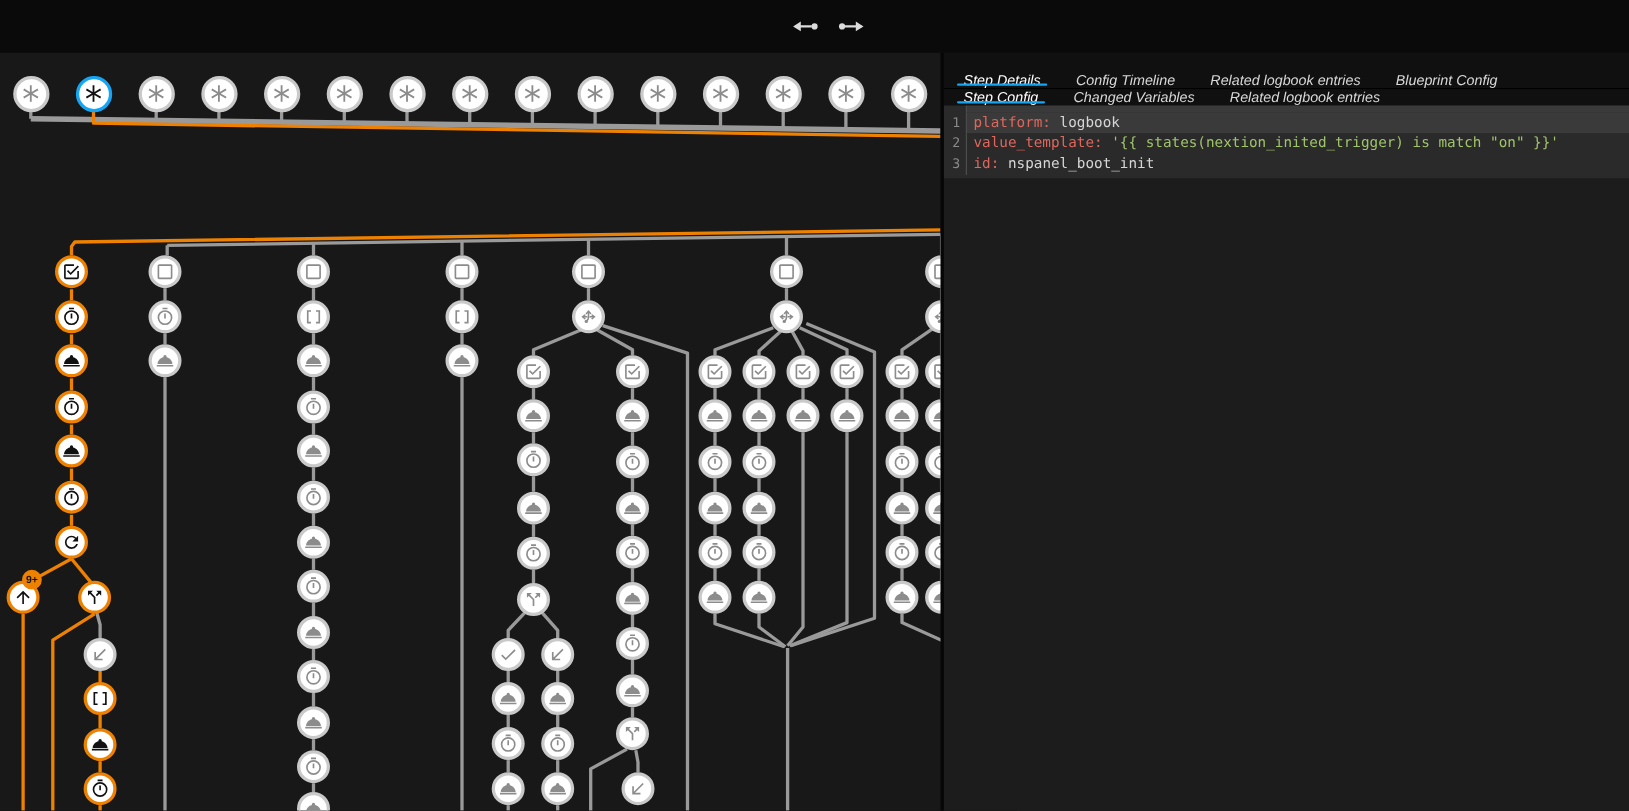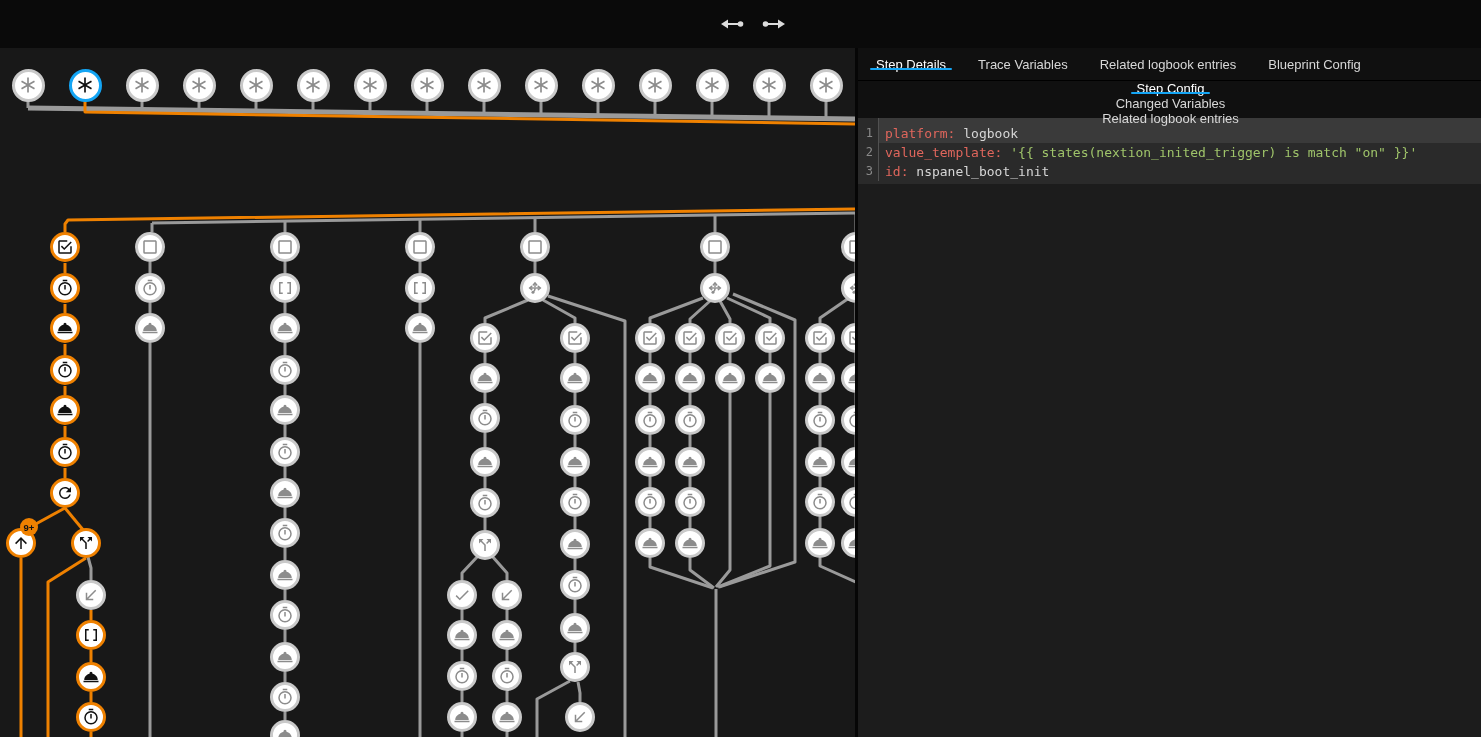--- a/index.html
+++ b/index.html
@@ -29,22 +29,22 @@
   .tnode.big { width:33px; height:33px; } .tnode.big svg { width:20px; height:20px; }
   .tnode.a { border-color:#ef8100; color:#111; }
   .tnode.s { border-color:#14a5f4; color:#111; }
   .iter-badge { position:absolute; width:18px; height:18px; border-radius:50%; background:#ef8100;
                 color:#141414; font-size:9.5px; font-weight:bold; display:flex; align-items:center;
                 justify-content:center; z-index:6; }
   .pane-divider { position:absolute; left:855px; top:48px; width:3px; height:689px; background:#060606; z-index:20; }
 
   
   .details-pane { position:absolute; left:858px; top:48px; width:623px; height:689px; background:#1c1c1c; }
-  .tabbar { display:flex; align-items:center; background:#101010; padding-left:2px; }
-  .tabbar.top { height:32px; } .tabbar.bottom { height:38px; border-top:1px solid #000;flex-direction:column; }
+  .tabbar { display:flex; align-items:flex-end; background:#101010; padding-left:2px;font-style:italic; }
+  .tabbar.top { height:32px; } .tabbar.bottom { height:16px; border-top:1px solid #000; }
   .tab { position:relative; display:flex; align-items:center; padding:0 16px; color:#d8d8d8;
          font-size:13px; cursor:pointer; white-space:nowrap; }
   .tab.active { color:#fff; }
   .tab.active::after { content:""; position:absolute; left:10px; right:10px; bottom:2px; height:2px;
                        background:#14a5f4; border-radius:1px; }
   .step-details-body { height:276px; padding:15px 18px; color:#e8e8e8; font-size:14.5px; }
 
   
   .code-wrap { background:#2a2a2a; font-family:"DejaVu Sans Mono","Liberation Mono",monospace;
                font-size:13px; padding-bottom:3px; }
@@ -760,21 +760,21 @@
             <line x1="7" y1="6" x2="22" y2="6" stroke="#dcdcdc" stroke-width="2"></line>
           <path d="M24 6 L17 1.5 V10.5 Z" fill="#dcdcdc"></path>
         </svg>
       </button>
     </div>
   </div>
 
   <div class="details-pane">
     <div class="tabbar top" id="top-tabbar">
         <div class="tab active">Step Details</div>
-        <div class="tab">Trace Variables</div>
+        <div class="tab">Config Timeline</div>
         <div class="tab">Related logbook entries</div>
         <div class="tab">Blueprint Config</div>
       </div>
     <div class="tabbar bottom" id="bottom-tabbar">
         <div class="tab active">Step Config</div>
         <div class="tab">Changed Variables</div>
         <div class="tab">Related logbook entries</div>
       </div>
     <div class="code-wrap" id="code-editor">
         <div class="code-row spacer active">

